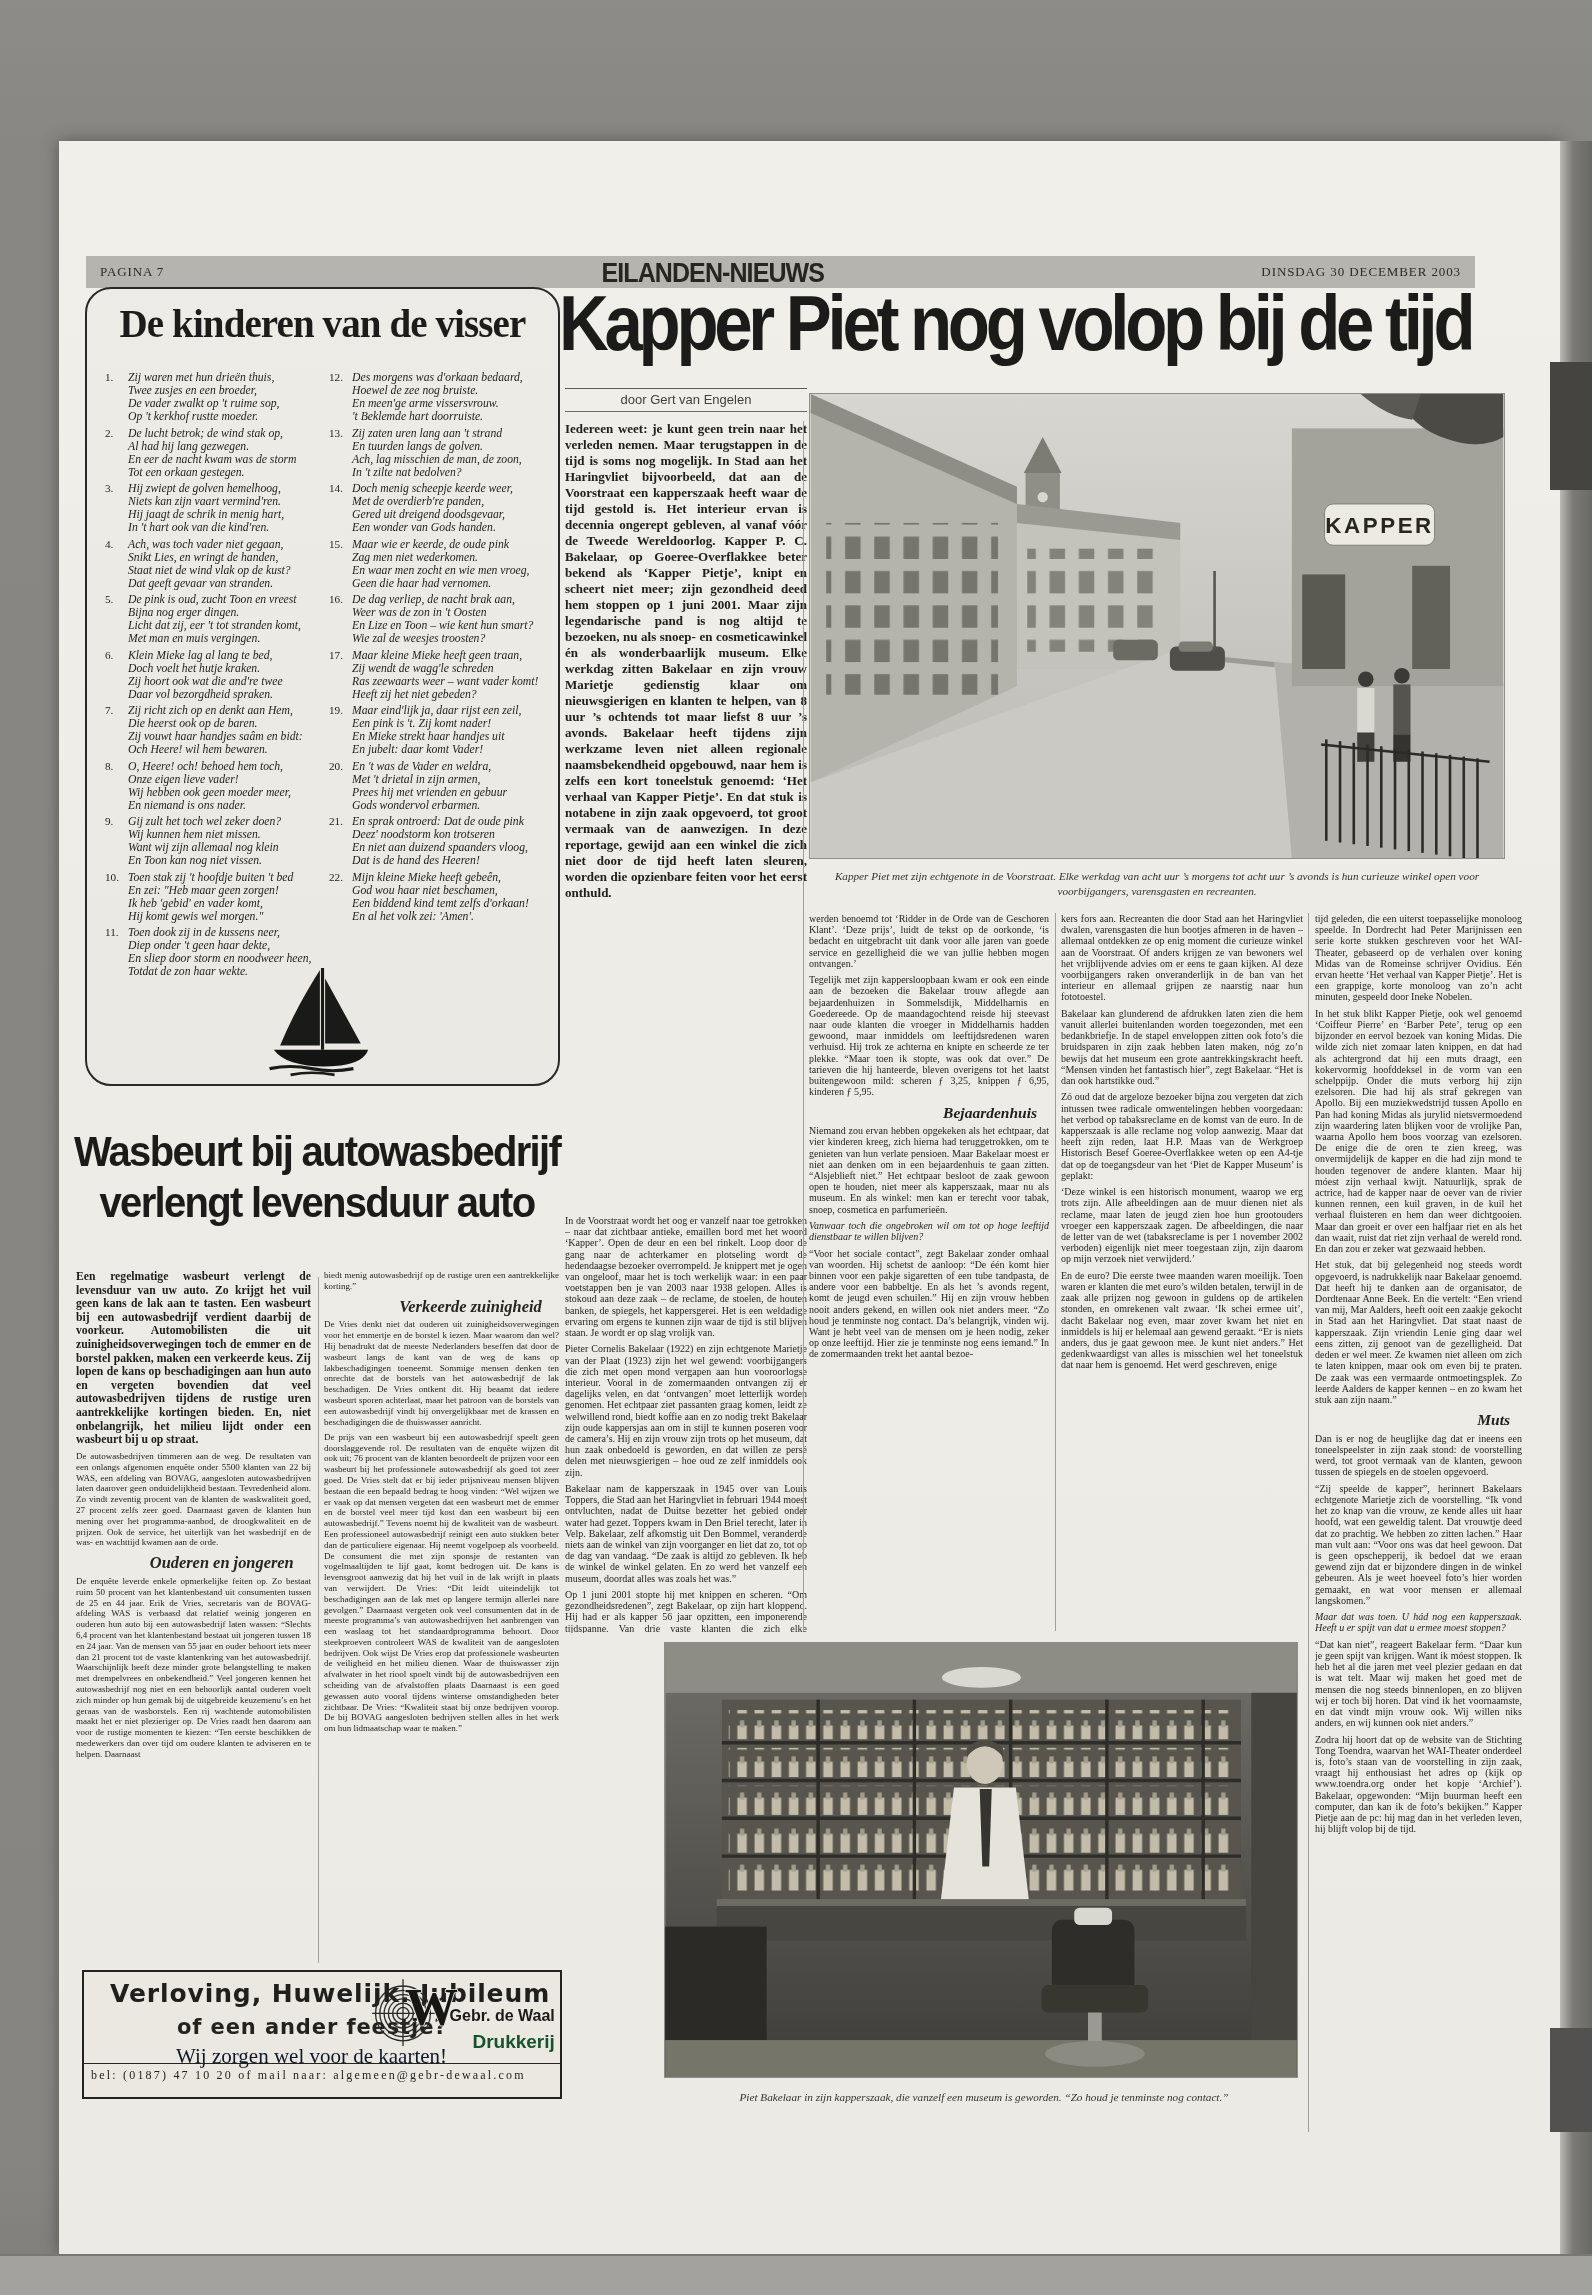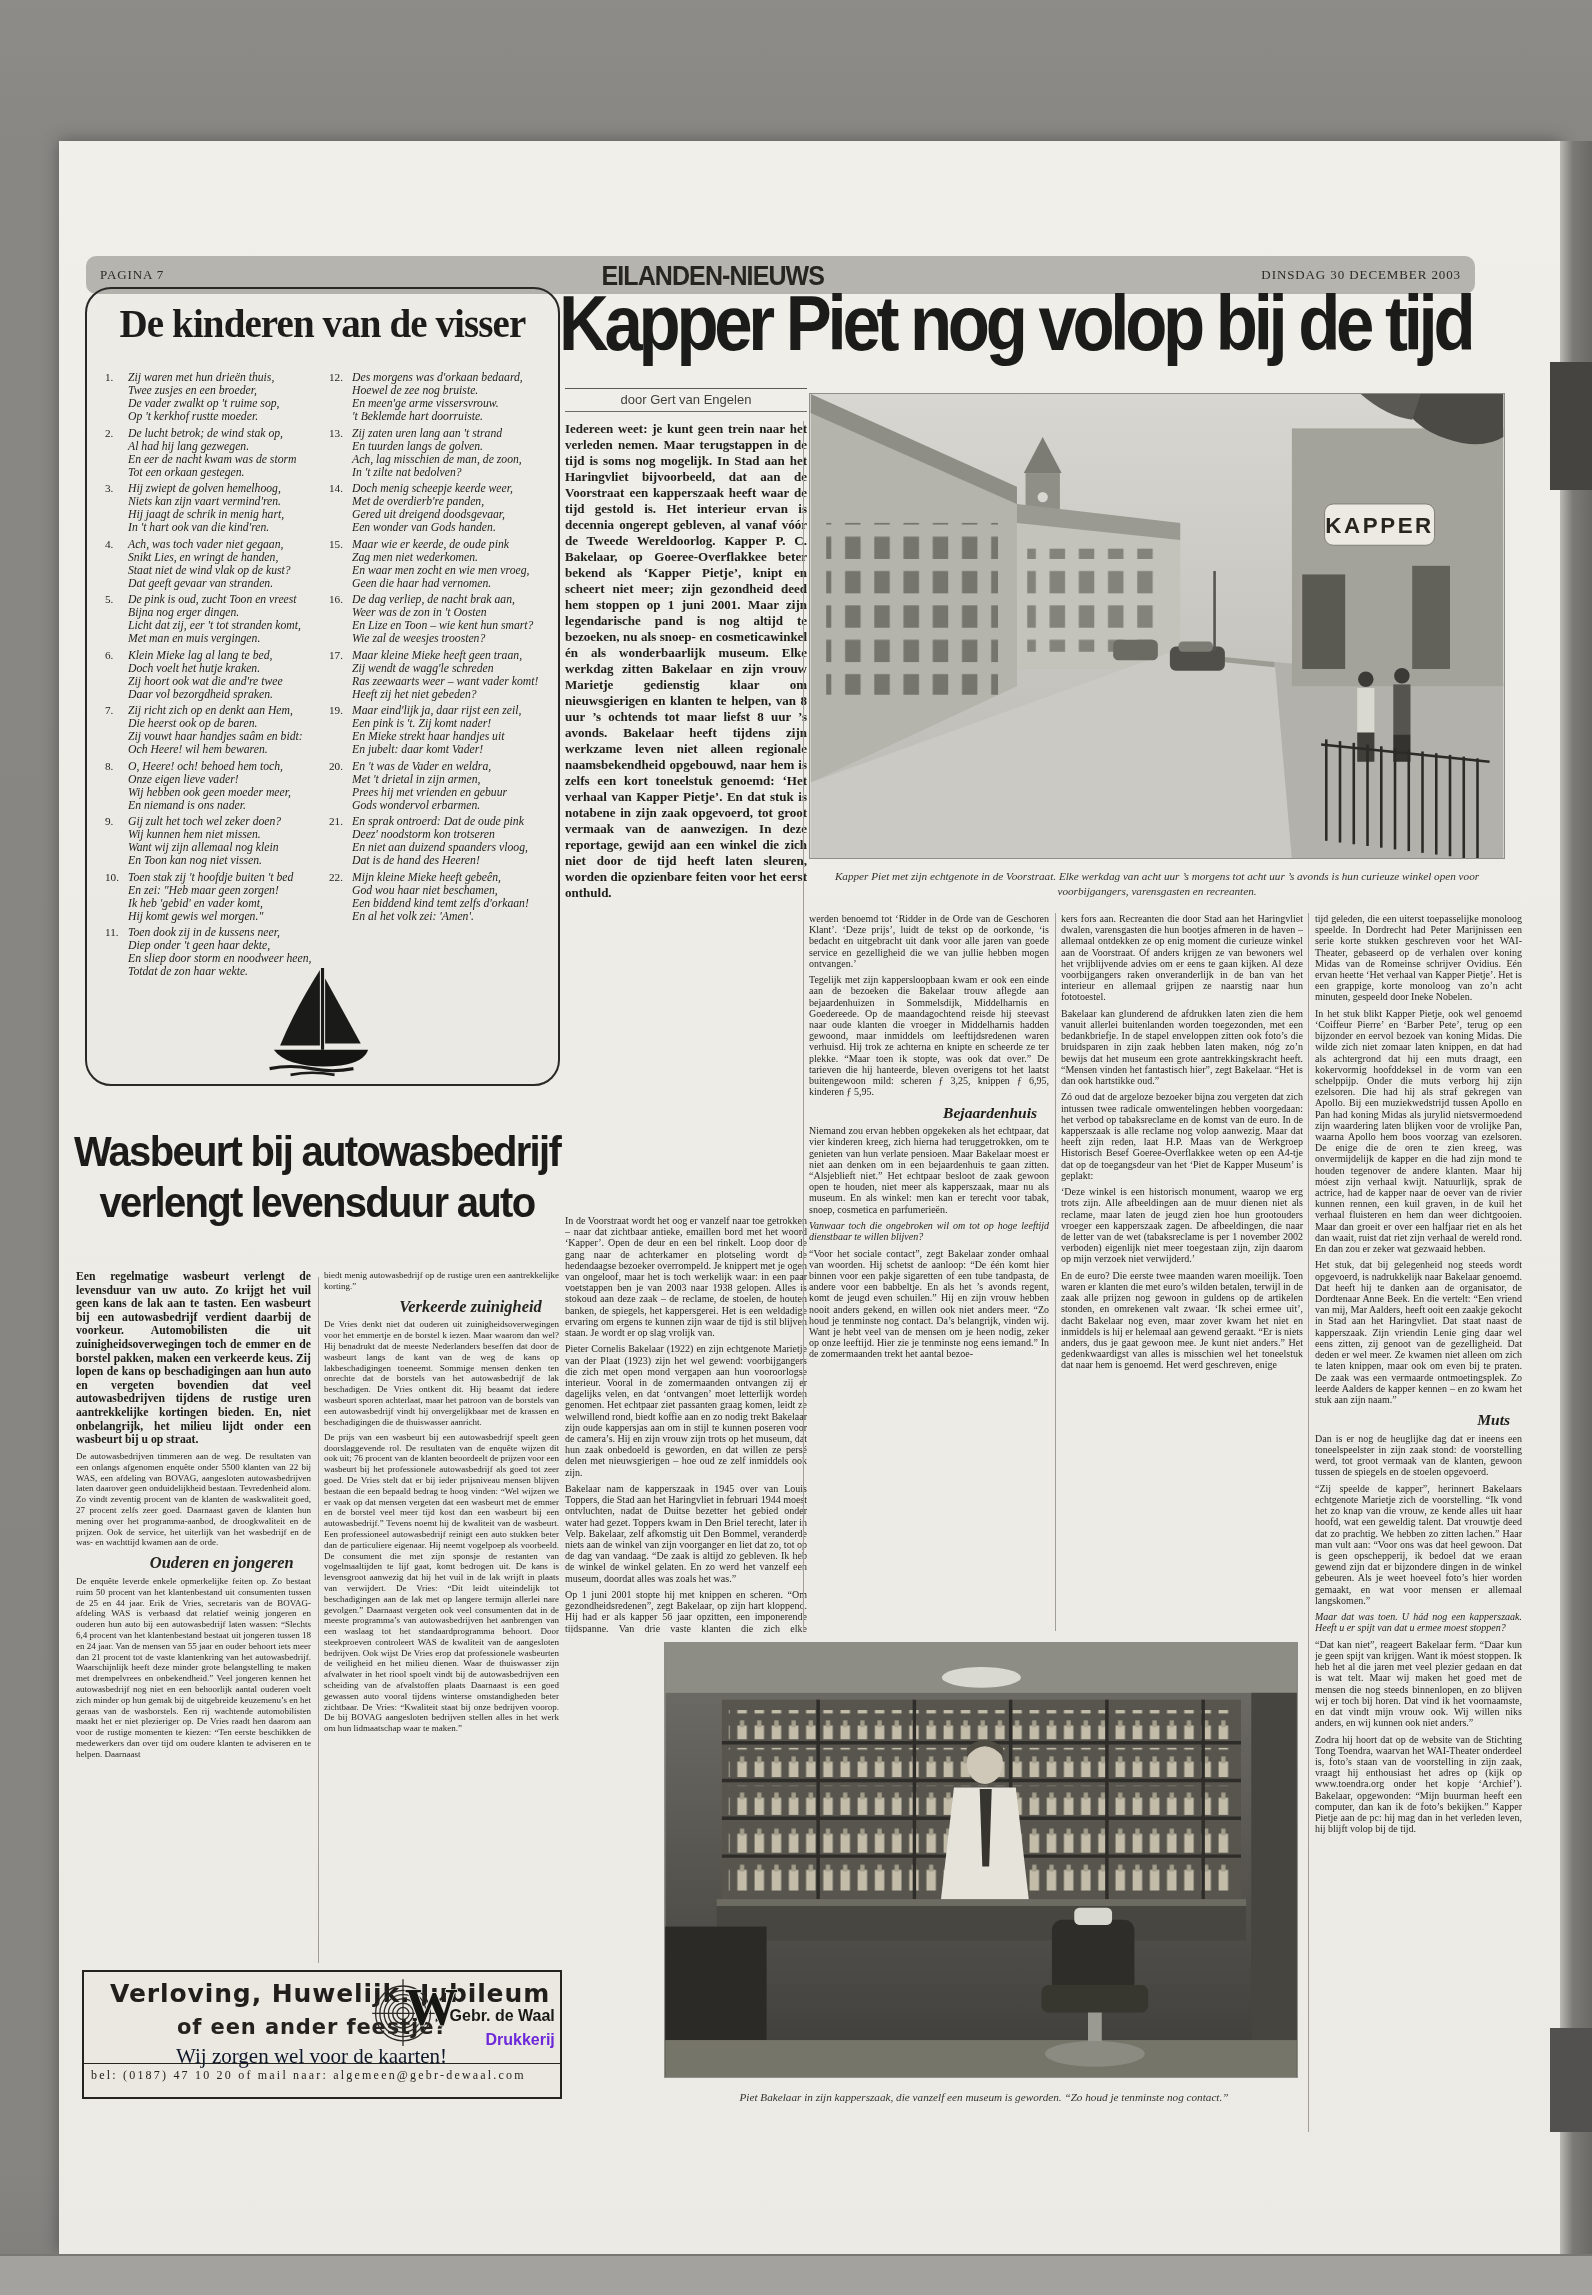--- a/index.html
+++ b/index.html
@@ -4,21 +4,21 @@
 <style>
   html,body{margin:0;padding:0;background:#6f6e6b;}
   .scan{position:relative;width:1592px;height:2295px;background:linear-gradient(180deg,#8d8c89 0%,#888784 6%,#868581 94%,#7f7e7b 100%);overflow:hidden;font-family:"Liberation Serif",serif;}
   .paper{position:absolute;left:59px;top:141px;width:1502px;height:2113px;background:linear-gradient(180deg,#f0efe9 0%,#edece6 40%,#eceae4 100%);box-shadow:0 0 15.5px rgba(0,0,0,.35);}
   .edge-right{position:absolute;left:1560px;top:141px;width:32px;height:2113px;background:linear-gradient(90deg,#b9b8b3 0%,#7b7a76 40%,#6a6965 100%);}
   .artifact-tr{position:absolute;left:1550px;top:362px;width:42px;height:128px;background:#454441;}
   .artifact-br{position:absolute;left:1550px;top:2028px;width:42px;height:104px;background:#525150;}
   .band-bottom{position:absolute;left:0;top:2254px;width:1592px;height:41px;background:#a3a29e;border-top:2.6px solid #787773;}
 
   
-  .masthead{position:absolute;left:86px;top:256px;width:1389px;height:38px;background:#b6b4ae;display:flex;align-items:center;justify-content:space-between;padding:0 14px;box-sizing:border-box;border-radius:10px;}
+  .masthead{position:absolute;left:86px;top:256px;width:1389px;height:32px;background:#b6b4ae;display:flex;align-items:center;justify-content:space-between;padding:0 14px;box-sizing:border-box;}
   .pagenum,.issuedate{font:13px "Liberation Serif",serif;letter-spacing:0.9px;color:#2b2a27;}
   .paperlogo{font-family:"Liberation Sans",sans-serif;font-weight:900;font-size:25px;letter-spacing:-0.9px;color:#26251f;transform:scaleY(1.12);}
 
   
   .poembox{position:absolute;left:85px;top:287px;width:475px;height:799px;border:2.6px solid #2a2927;border-radius:26px;box-sizing:border-box;background:rgba(0,0,0,0.012);}
   .poemtitle{position:absolute;left:85px;top:304px;width:475px;text-align:center;font:bold 39px/1 "Liberation Serif",serif;letter-spacing:-0.9px;color:#1d1c1a;}
   .verses{position:absolute;left:105px;top:371px;width:437px;display:flex;gap:12px;}
   .vcol{width:212px;}
   .verse{display:flex;margin-bottom:3.5px;}
   .vnum{width:23px;flex:none;font:11.2px/13px "Liberation Serif",serif;color:#24231f;}
@@ -46,21 +46,21 @@
   .wassubhead{font:bold italic 16.4px/21px "Liberation Serif",serif;text-align:right;padding-right:17.3px;margin:0.9px 0 2.6px 0;}
 
   
   .adbox{position:absolute;left:82px;top:1970px;width:480px;height:129px;border:2.6px solid #242320;box-sizing:border-box;background:#eae8e1;}
   .adline1{position:absolute;left:26px;top:7px;font-family:"DejaVu Sans",sans-serif;font-weight:700;font-size:25px;letter-spacing:0.9px;color:#201f1c;}
   .adline2{position:absolute;left:93px;top:43px;font-family:"DejaVu Sans",sans-serif;font-weight:700;font-size:21px;letter-spacing:0.9px;color:#23221e;}
   .adline3{position:absolute;left:52px;top:72px;font:21px "Liberation Serif",serif;color:#0f172a;margin-left:40px;}
   .adcontact{position:absolute;left:0;bottom:0;width:100%;height:34px;border-top:1.7px solid #242320;box-sizing:border-box;font:12px/22.4px "Liberation Serif",serif;letter-spacing:2.2px;padding-left:7px;color:#1f1e1b;white-space:nowrap;overflow:hidden;margin-top:20px;}
   .adlogo{position:absolute;right:102px;top:1.7px;width:86px;height:72px;}
   .adbrand{position:absolute;right:5.2px;top:35px;font-family:"Liberation Sans",sans-serif;font-weight:900;font-size:16px;color:#191916;}
-  .adbrand2{position:absolute;right:5.2px;top:59px;font-family:"Liberation Sans",sans-serif;font-weight:900;font-size:16px;color:#6d28d9;}
+  .adbrand2{position:absolute;right:5.2px;top:59px;font-family:"Liberation Sans",sans-serif;font-weight:900;font-size:19px;color:#14532d;}
 </style>
 </head>
 <body>
 
 <div class="scan">
   <div class="paper"></div>
   <div class="edge-right"></div>
   <div class="artifact-tr"></div>
   <div class="artifact-br"></div>
   <div class="band-bottom"></div>

